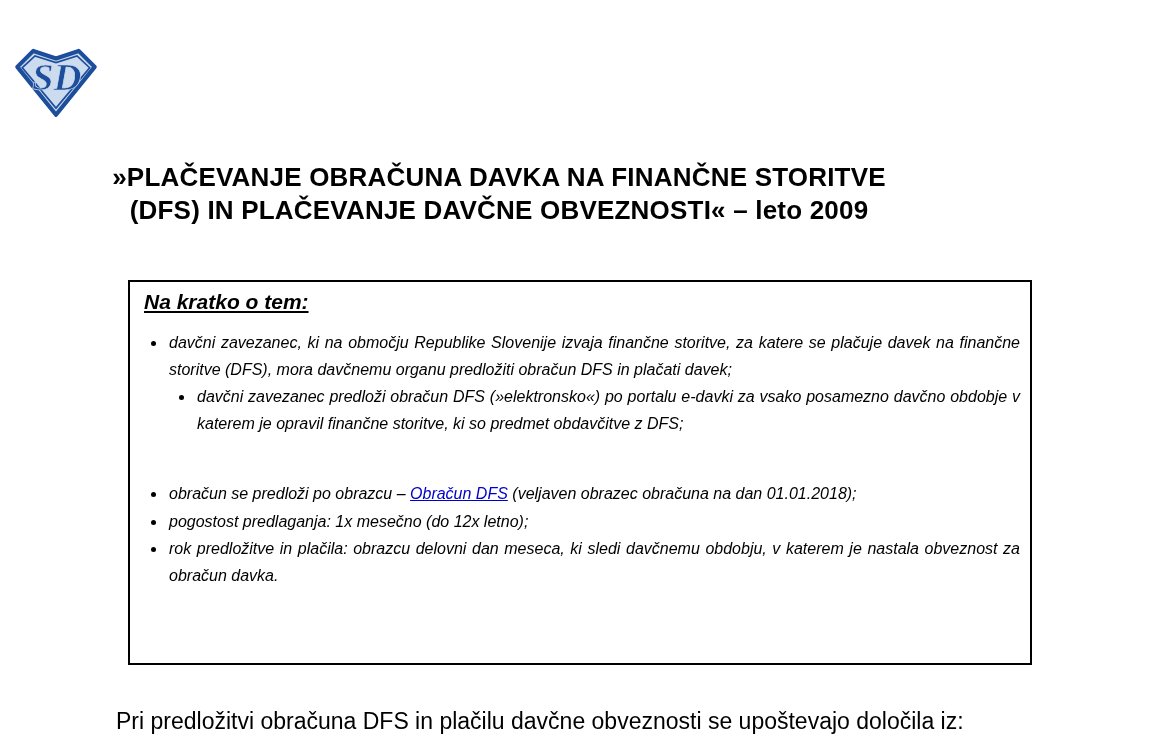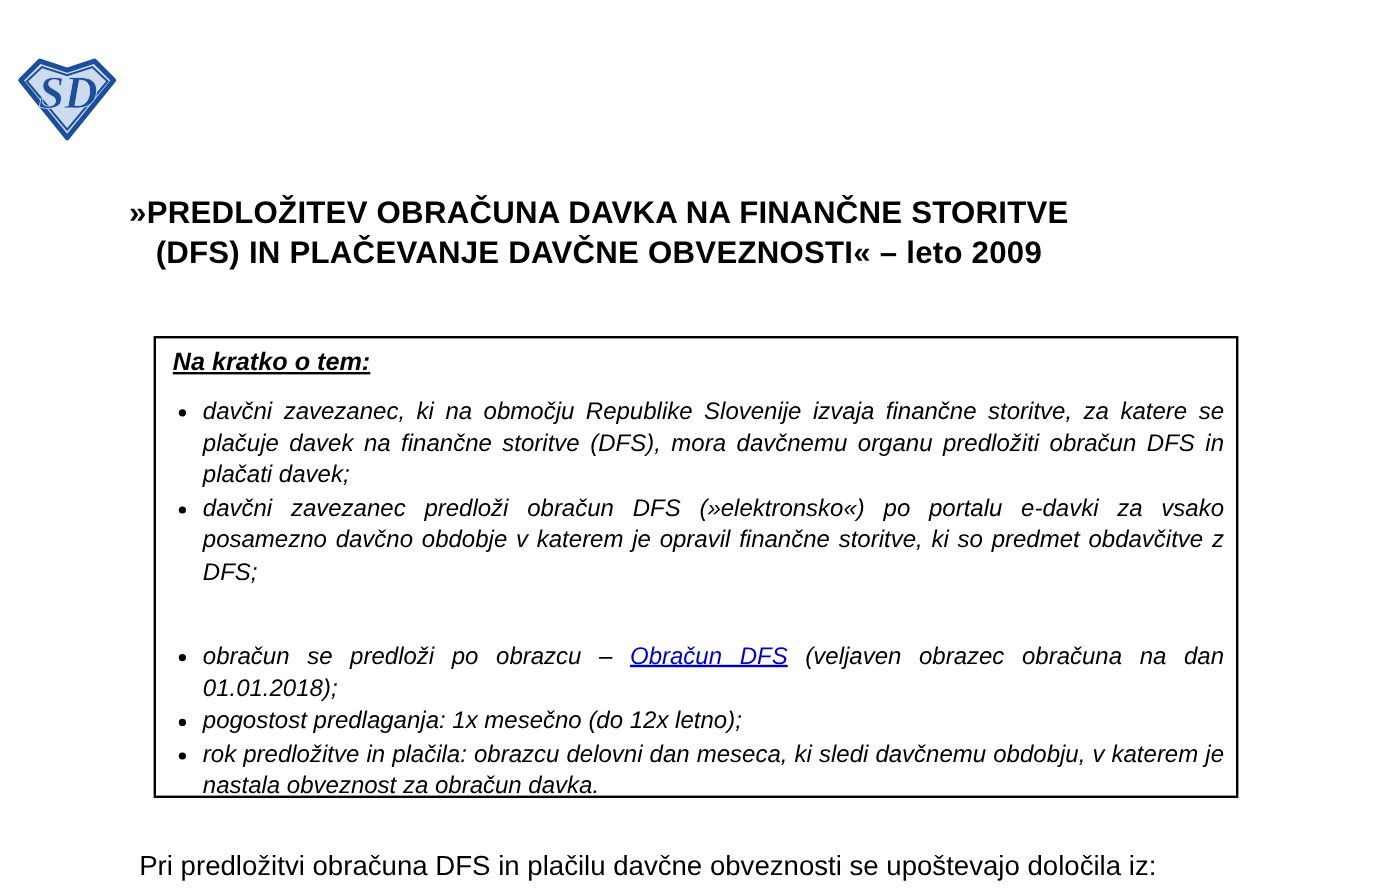--- a/index.html
+++ b/index.html
@@ -45,26 +45,26 @@
     font-style: italic;
     font-weight: bold;
     text-decoration: underline;
     font-size: 21px;
     margin: 2px 0 16px 2px;
   }
   .bullet-list {
     margin: 0;
     padding-left: 25px;
     font-style: italic;
-    font-size: 20px;
+    font-size: 16px;
     line-height: 26.5px;
     text-align: justify;
   }
   .bullet-list li { margin: 0 0 1px 0; padding-left: 2px; }
-  .bullet-list li.gap-after { margin-bottom: 44px; }
+  .bullet-list li.gap-after { margin-bottom: 44px; margin-left: 28px; }
   .doc-link {
     color: #0000cc;
     font-weight: normal;
     text-decoration: underline;
     cursor: pointer;
   }
   .footer-line {
     position: absolute;
     left: 116px; top: 708px;
     width: 910px;
@@ -80,21 +80,21 @@
 
   <div class="logo">
     <svg viewBox="0 0 100 88" xmlns="http://www.w3.org/2000/svg">
       <polygon points="4,26 23,7 50,16 77,7 96,26 50,83" fill="#ccdbee" stroke="#1d4e9c" stroke-width="5" stroke-linejoin="round"></polygon>
       <polygon points="10,27 25,13 50,21 75,13 90,27 50,75" fill="none" stroke="#1d4e9c" stroke-width="2"></polygon>
       <text x="51" y="54" text-anchor="middle" font-family="Liberation Serif, serif" font-size="46" font-weight="bold" font-style="italic" fill="#1d4e9c" stroke="#ccdbee" stroke-width="0.8">SD</text>
     </svg>
   </div>
 
   <h1 class="title">
-    <span>»PREDLOŽITEV OBRAČUNA DAVKA NA FINANČNE STORITVE</span><br>
+    <span>»PLAČEVANJE OBRAČUNA DAVKA NA FINANČNE STORITVE</span><br>
     <span>(DFS) IN PLAČEVANJE DAVČNE OBVEZNOSTI« – leto 2009</span>
   </h1>
 
   <div class="info-box">
     <div class="box-heading">Na kratko o tem:</div>
     <ul class="bullet-list">
       <li>
         <span>davčni zavezanec, ki na območju Republike Slovenije izvaja finančne storitve, za katere se plačuje davek na finančne storitve (DFS), mora davčnemu organu predložiti obračun DFS in plačati davek;</span>
       </li>
       <li class="gap-after">

